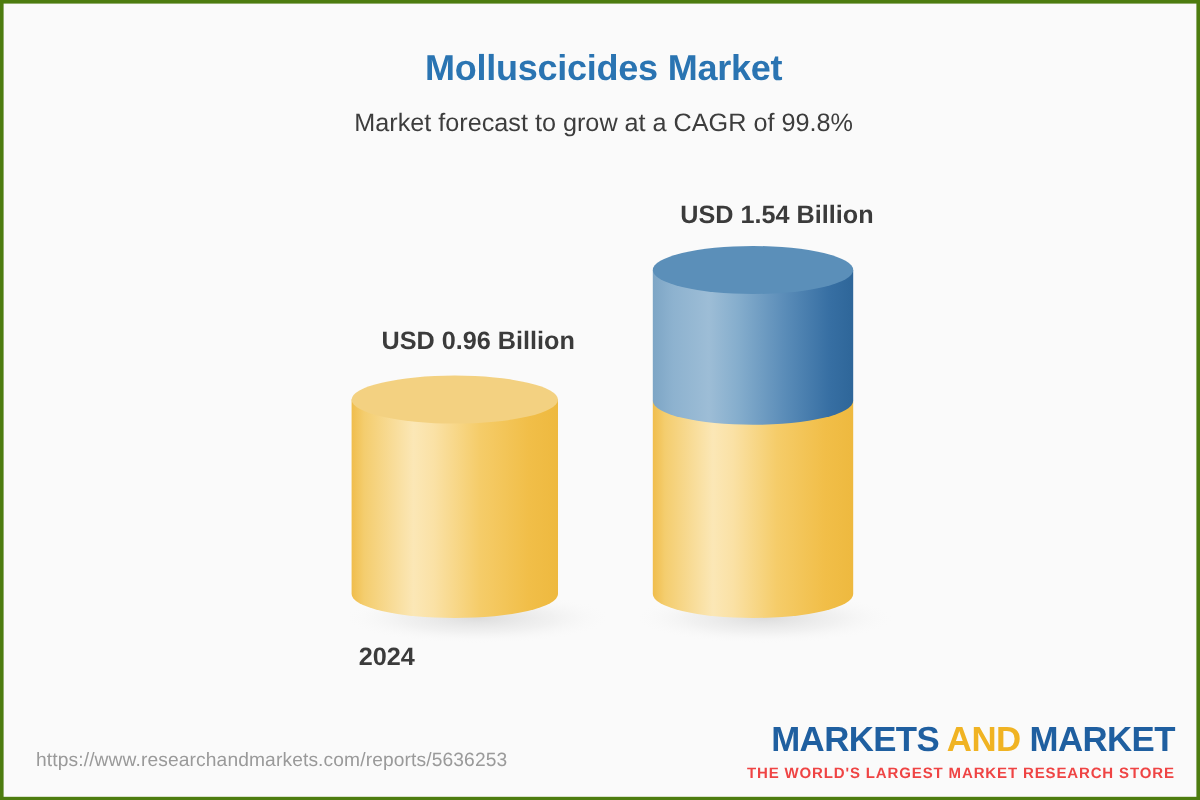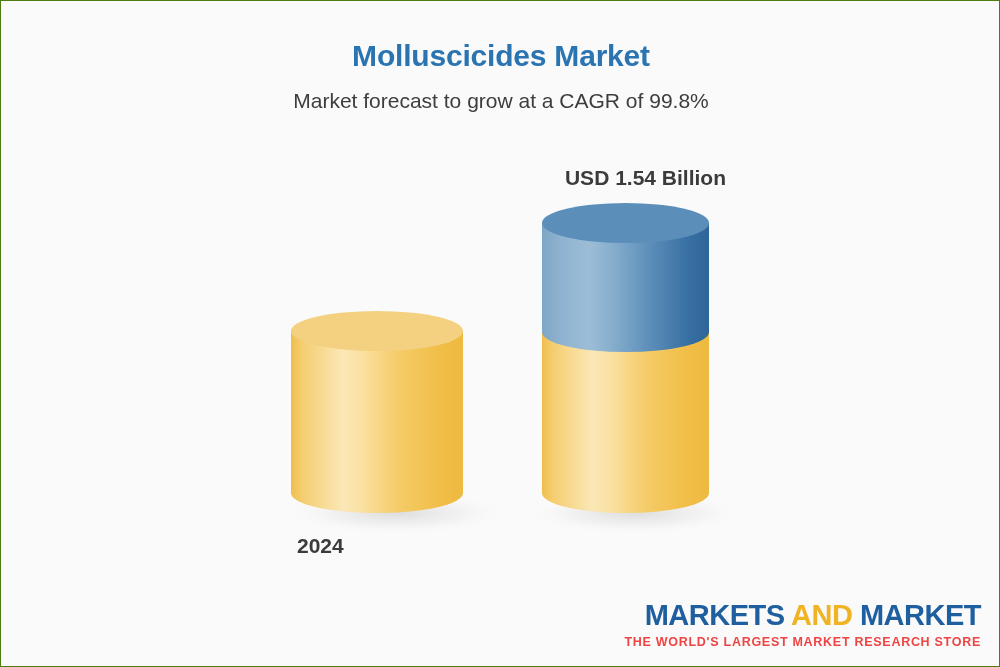--- a/index.html
+++ b/index.html
@@ -10,21 +10,21 @@
   }
   body {
     font-family: "Liberation Sans", sans-serif;
   }
 
   #canvas {
     position: relative;
     width: 1000px;
     height: 667px;
     background: #fafafa;
-    border: 1px solid #4d7c0f;
+    border: 3px solid #4d7c0f;
     box-sizing: border-box;
     overflow: hidden;
   }
 
   
   .chart-title {
     position: absolute;
     left: 0;
     top: 38px;
     width: 1000px;
@@ -174,23 +174,25 @@
       <path d="M541,222
                L541,331
                A83.5,20 0 0 0 708,331
                L708,222 Z" fill="url(#gradBlue)"></path>
 
       <ellipse cx="624.5" cy="222" rx="83.5" ry="20" fill="#5b8fb9"></ellipse>
     </g>
 
   </svg>
 
+  <div class="val-label" style="left:276px; top:270px; width:200px;">USD 0.96 Billion</div>
   <div class="val-label" style="left:525px; top:165px; width:200px;">USD 1.54 Billion</div>
 
   <div class="cat-label" style="left:296px; top:533px; width:160px;">2024</div>
 
+  <a class="footer-url" href="#" style="text-decoration:none;">https://www.researchandmarkets.com/reports/5636253</a>
 
   <div class="logo">
     <div class="logo-main"><span>MARKETS </span><span class="and">AND</span><span> MARKET</span></div>
     <div class="logo-tagline">THE WORLD'S LARGEST MARKET RESEARCH STORE</div>
   </div>
 
 </div>
 
 </body></html>

